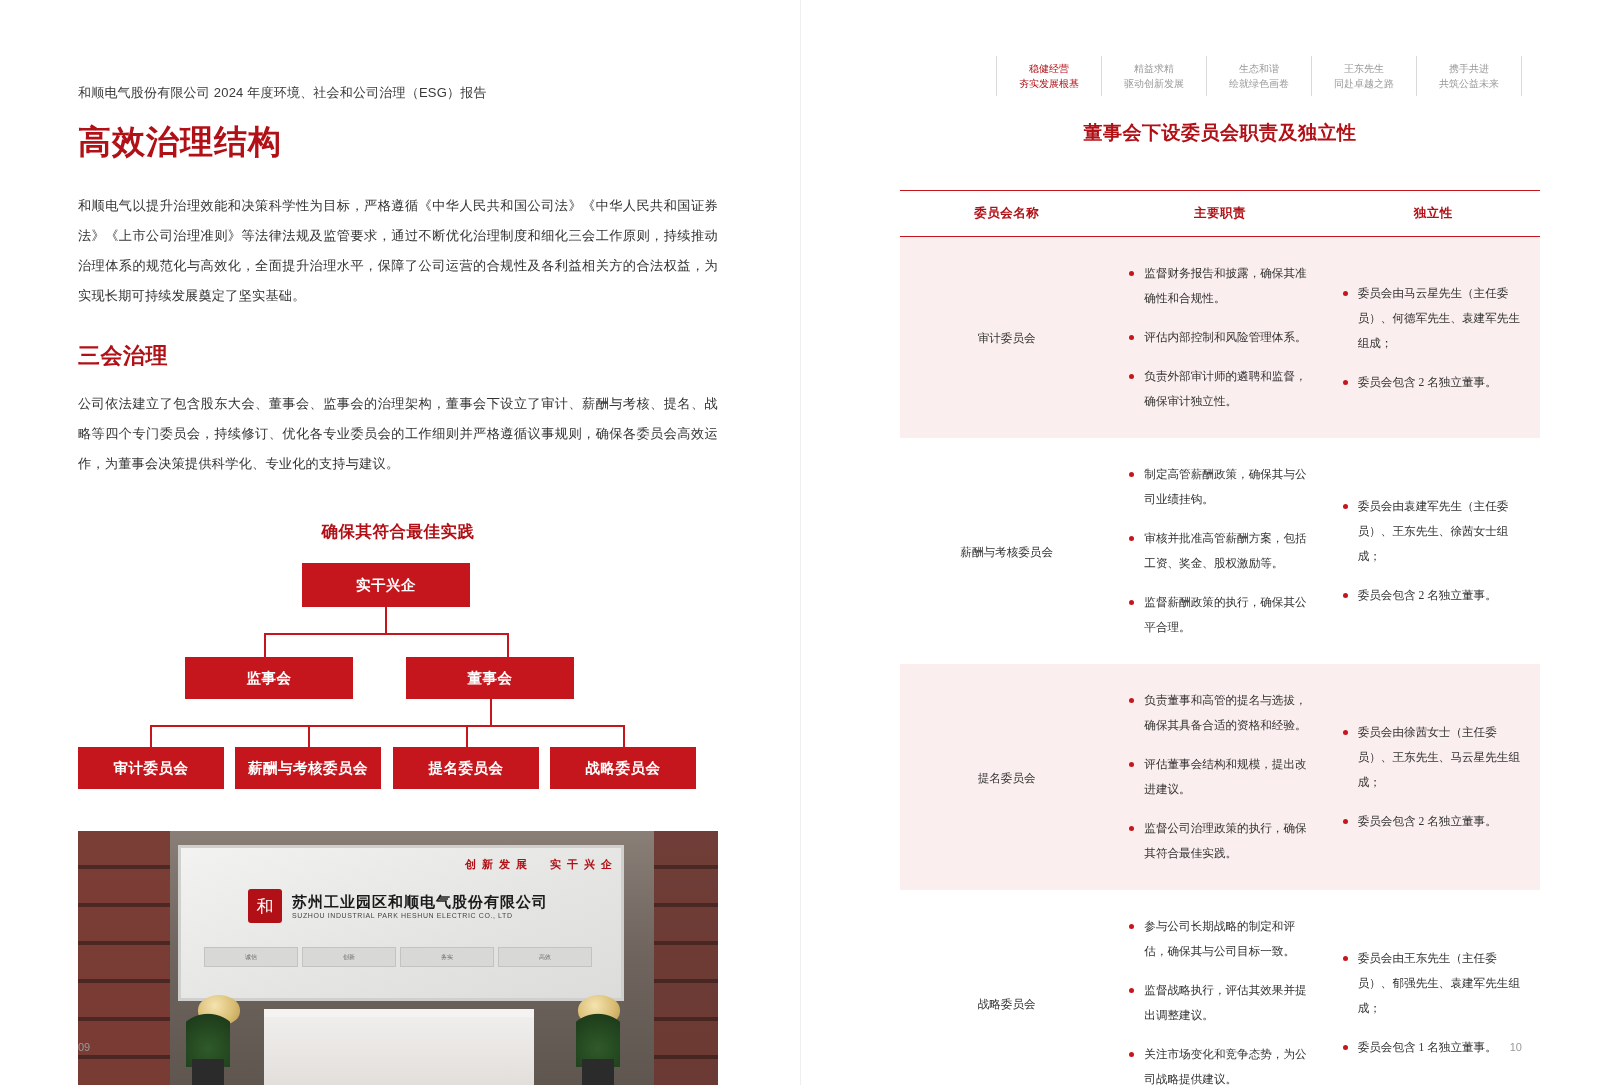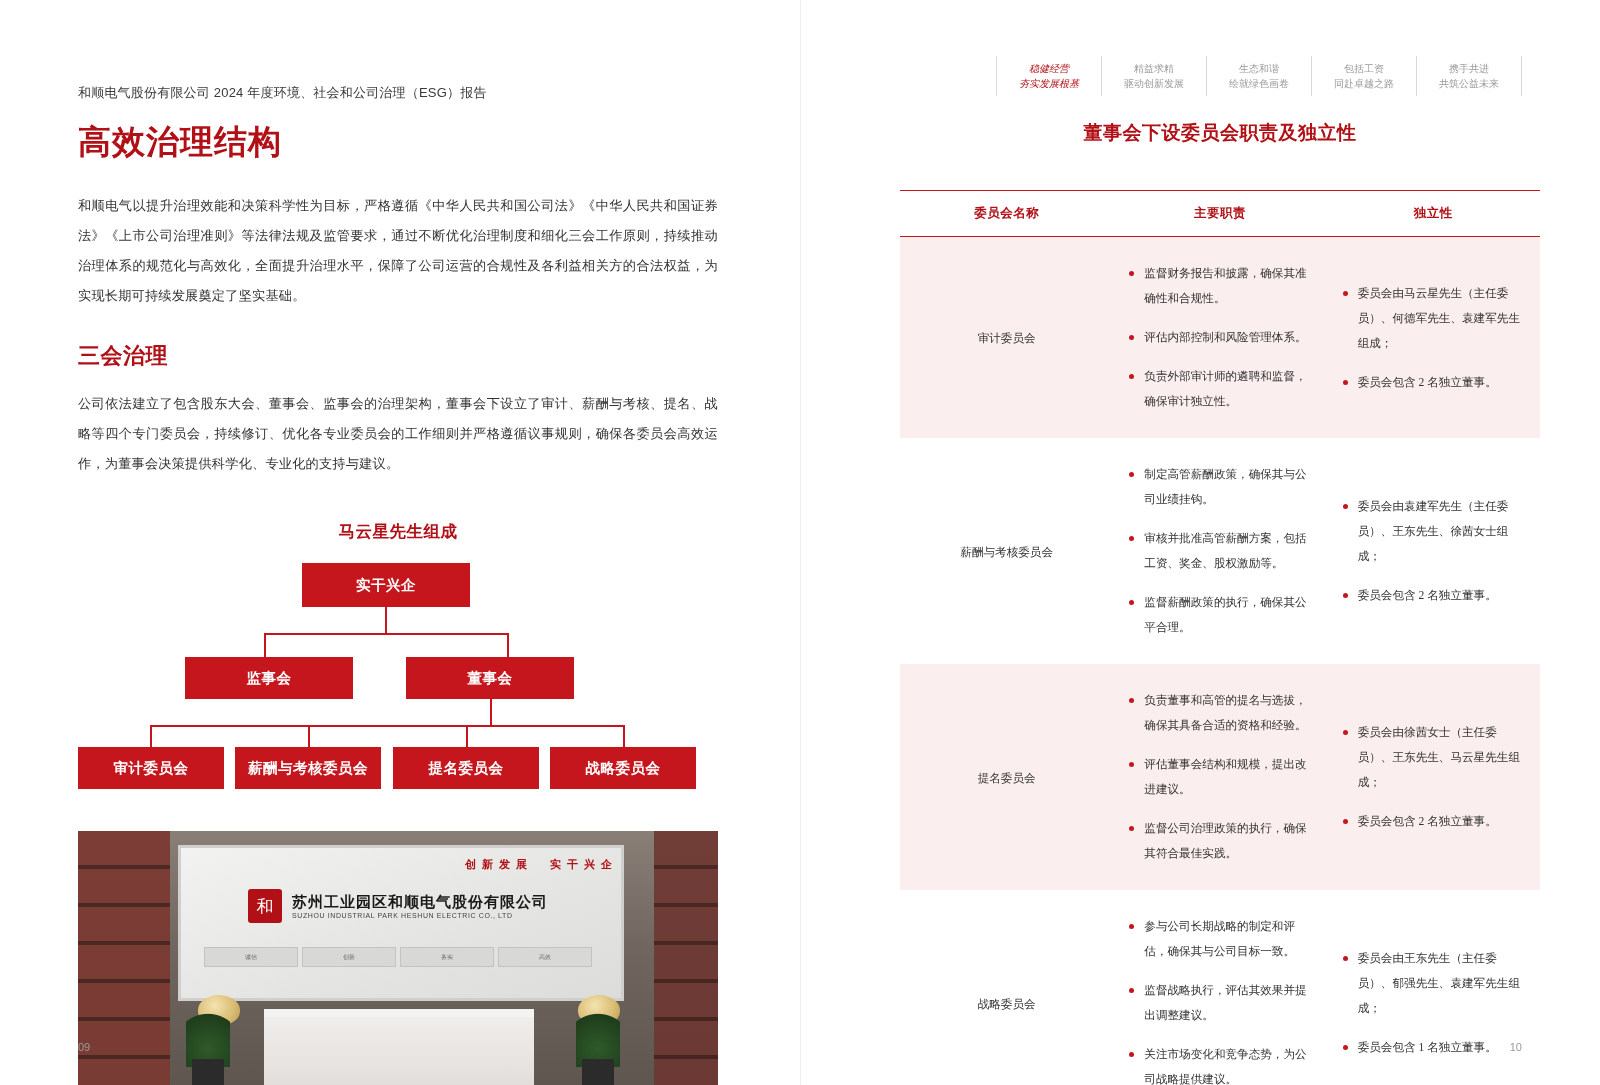--- a/index.html
+++ b/index.html
@@ -43,21 +43,21 @@
     flex-direction: column;
     justify-content: center;
     align-items: center;
     font-size: 10px;
     line-height: 15px;
     color: #9a9a9a;
     border-right: 1px solid #d9d9d9;
     white-space: nowrap;
   }
   .tab-strip .tab:first-child { border-left: 1px solid #d9d9d9; }
-  .tab-strip .tab.active { color: #b11016; font-style: italic; }
+  .tab-strip .tab.active { color: #b11016; }
   .tab-strip .tab .l2 { }
 
   
   .left-col {
     position: absolute;
     left: 78px;
     top: 120px;
     width: 640px;
   }
   h1.section-title {
@@ -280,36 +280,36 @@
     </div>
     <div class="tab">
       <span>精益求精</span>
       <span class="l2">驱动创新发展</span>
     </div>
     <div class="tab">
       <span>生态和谐</span>
       <span class="l2">绘就绿色画卷</span>
     </div>
     <div class="tab">
-      <span>包括工资</span>
+      <span>王东先生</span>
       <span class="l2">同赴卓越之路</span>
     </div>
     <div class="tab">
       <span>携手共进</span>
       <span class="l2">共筑公益未来</span>
     </div>
   </div>
 
   <div class="left-col">
     <h1 class="section-title">高效治理结构</h1>
     <p class="body-text">和顺电气以提升治理效能和决策科学性为目标，严格遵循《中华人民共和国公司法》《中华人民共和国证券法》《上市公司治理准则》等法律法规及监管要求，通过不断优化治理制度和细化三会工作原则，持续推动治理体系的规范化与高效化，全面提升治理水平，保障了公司运营的合规性及各利益相关方的合法权益，为实现长期可持续发展奠定了坚实基础。</p>
     <h2 class="sub-title">三会治理</h2>
     <p class="body-text">公司依法建立了包含股东大会、董事会、监事会的治理架构，董事会下设立了审计、薪酬与考核、提名、战略等四个专门委员会，持续修订、优化各专业委员会的工作细则并严格遵循议事规则，确保各委员会高效运作，为董事会决策提供科学化、专业化的支持与建议。</p>
 
-    <div class="chart-title">马云星先生组成</div>
+    <div class="chart-title">确保其符合最佳实践</div>
 
     <div class="org">
 
       <div class="node" style="left:224px; top:0px; width:168px; height:44px;">实干兴企</div>
 
       <div class="line vline" style="left:307px; top:44px; height:26px;"></div>
 
       <div class="line hline" style="left:186px; top:70px; width:244px;"></div>
       <div class="line vline" style="left:186px; top:70px; height:24px;"></div>
       <div class="line vline" style="left:429px; top:70px; height:24px;"></div>

